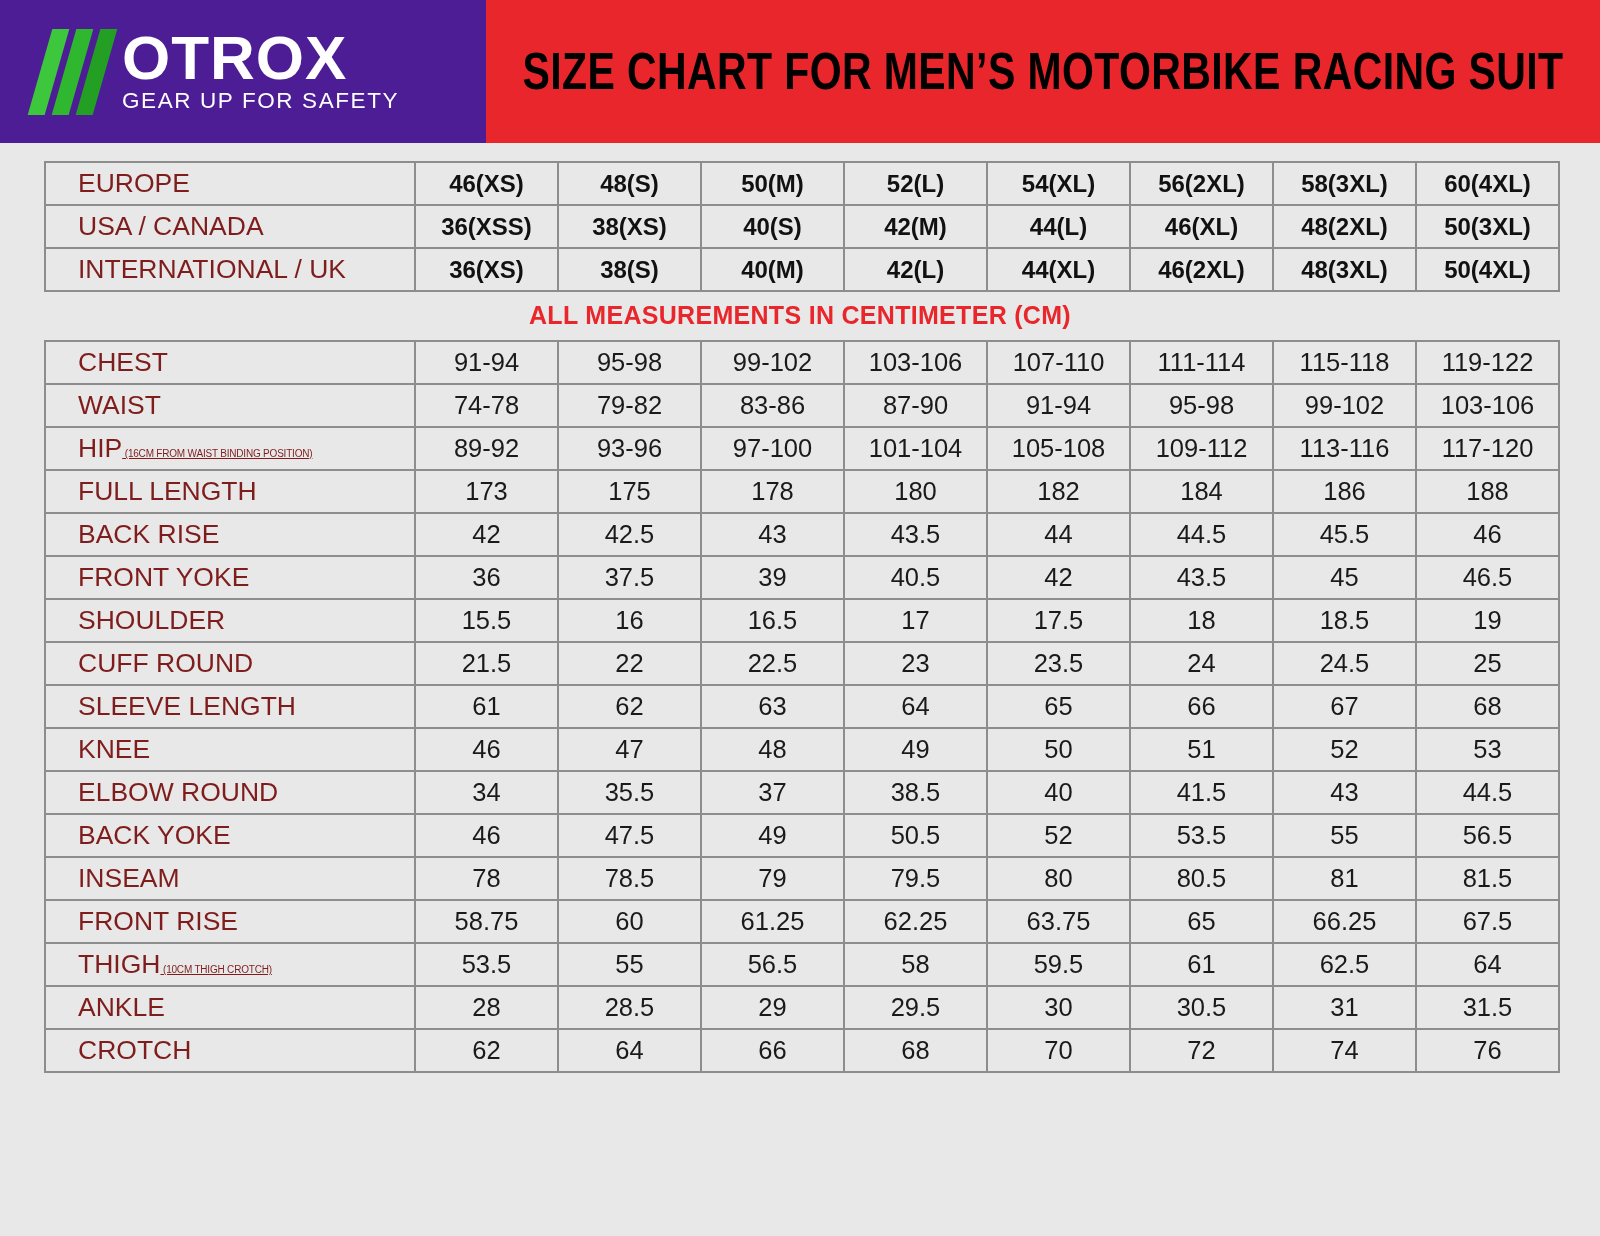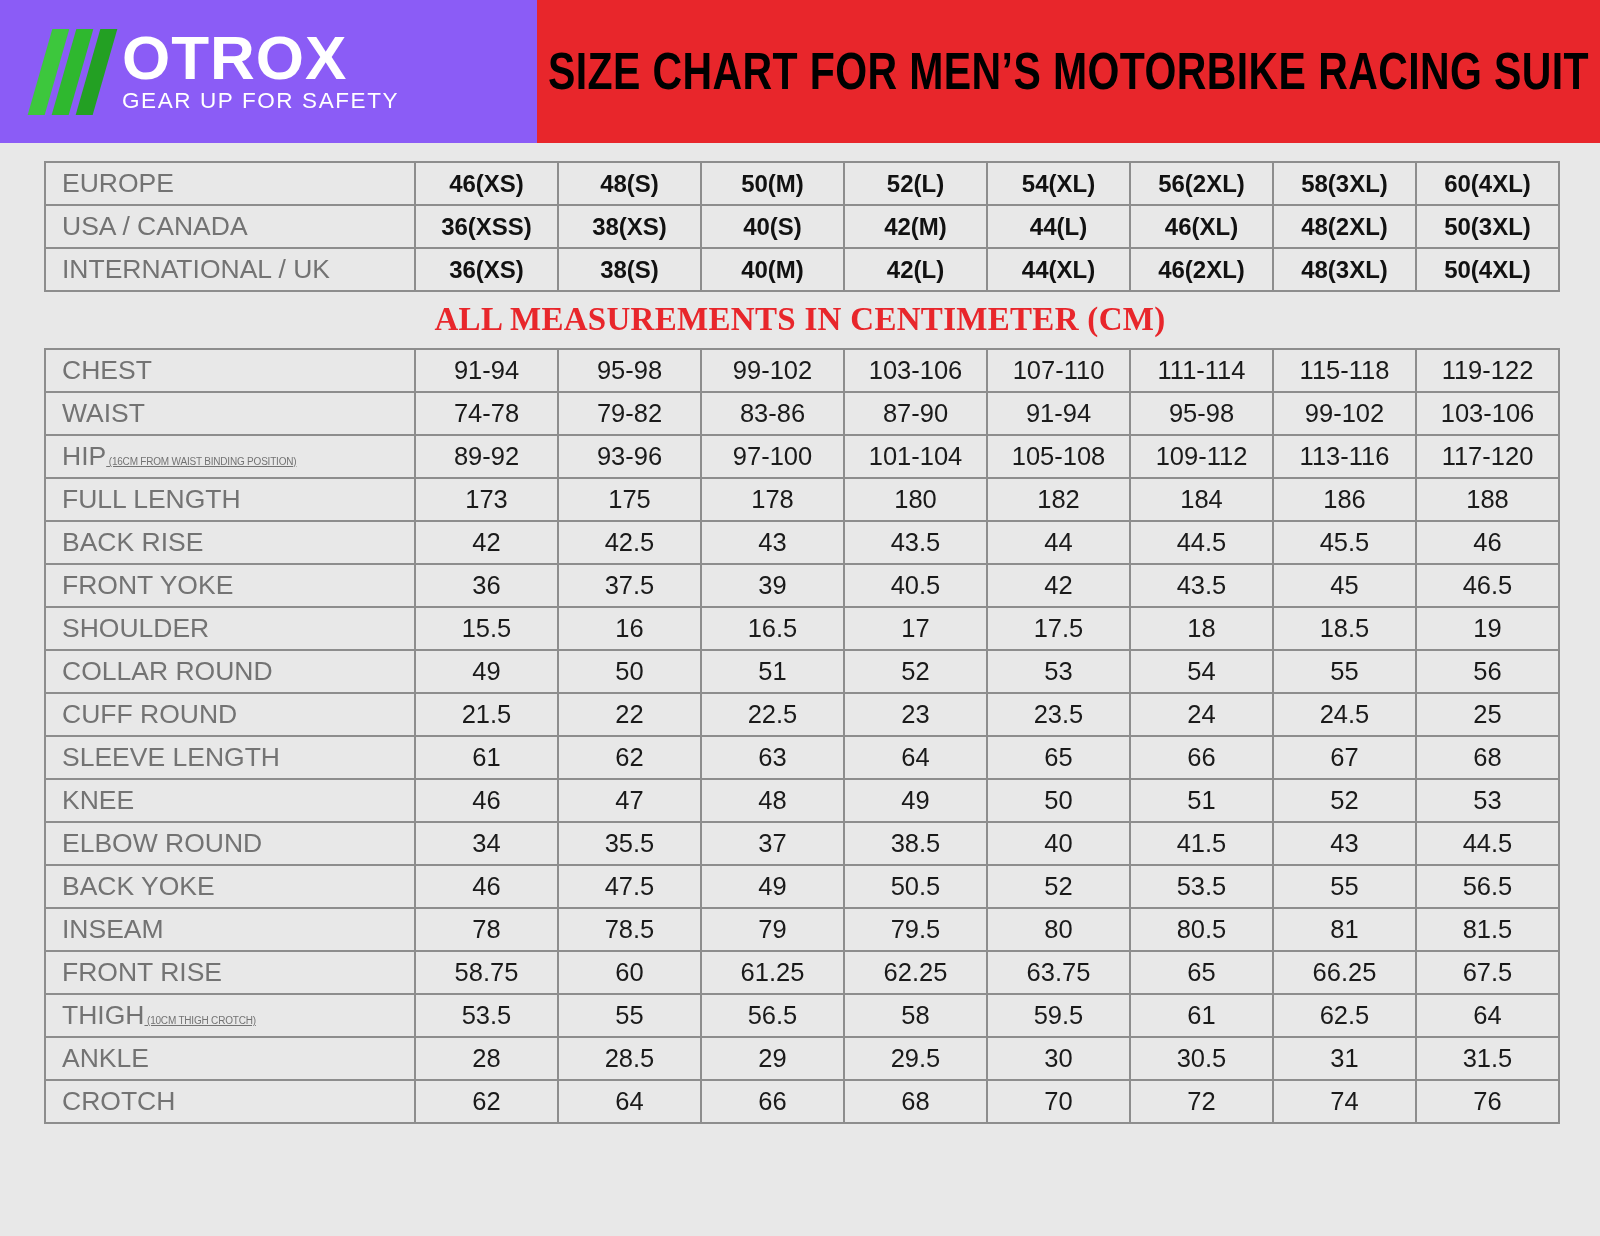--- a/index.html
+++ b/index.html
@@ -12,22 +12,22 @@
     overflow: hidden;
   }
 
   
   .header {
     display: flex;
     width: 1600px;
     height: 143px;
   }
   .logo-block {
-    width: 537px;
-    background: #8b5cf6;
+    width: 486px;
+    background: #4c1d95;
     display: flex;
     align-items: center;
     padding-left: 40px;
     position: relative;
   }
   .slashes { display: flex; align-items: center; margin-right: 10px; }
   .slash {
     width: 17px;
     height: 86px;
     background: #3dc73d;
@@ -72,23 +72,23 @@
   
   .sheet { padding: 18px 44px 0 44px; }
 
   table { border-collapse: collapse; width: 1512px; table-layout: fixed; }
   td { border: 2px solid #8d8d8d; background: #e8e8e8; }
 
   col.label-col { width: 370px; }
   col.size-col  { width: 143px; }
 
   .label-cell {
-    padding-left: 16px;
+    padding-left: 32px;
     font-size: 26.5px;
-    color: #737373;
+    color: #7f1d1d;
     height: 43px;
     white-space: nowrap;
     font-family: "Liberation Sans", sans-serif;
   }
   .label-cell .sub {
     font-size: 10px;
     letter-spacing: -0.2px;
     text-decoration: underline;
   }
   .hdr-val {
@@ -101,24 +101,24 @@
   .val {
     text-align: center;
     font-size: 25.5px;
     color: #1a1a1a;
     height: 43px;
   }
   .note {
     text-align: center;
     color: #e8262b;
     font-weight: bold;
-    font-size: 33px;
+    font-size: 25px;
     letter-spacing: 0.3px;
     padding: 9px 0 10px 0;
-    font-family: Liberation Serif, serif;
+    font-family: Liberation Sans, sans-serif;
   }
 </style>
 </head>
 <body>
 
 <div class="header">
   <div class="logo-block">
     <div class="slashes">
       <div class="slash s1"></div>
       <div class="slash s2"></div>
@@ -271,31 +271,20 @@
           <td class="val">15.5</td>
           <td class="val">16</td>
           <td class="val">16.5</td>
           <td class="val">17</td>
           <td class="val">17.5</td>
           <td class="val">18</td>
           <td class="val">18.5</td>
           <td class="val">19</td>
         </tr>
         <tr>
-          <td class="label-cell"><span>COLLAR ROUND</span></td>
-          <td class="val">49</td>
-          <td class="val">50</td>
-          <td class="val">51</td>
-          <td class="val">52</td>
-          <td class="val">53</td>
-          <td class="val">54</td>
-          <td class="val">55</td>
-          <td class="val">56</td>
-        </tr>
-        <tr>
           <td class="label-cell"><span>CUFF ROUND</span></td>
           <td class="val">21.5</td>
           <td class="val">22</td>
           <td class="val">22.5</td>
           <td class="val">23</td>
           <td class="val">23.5</td>
           <td class="val">24</td>
           <td class="val">24.5</td>
           <td class="val">25</td>
         </tr>

